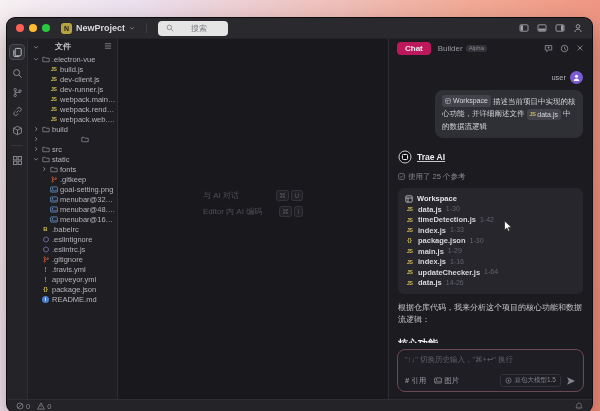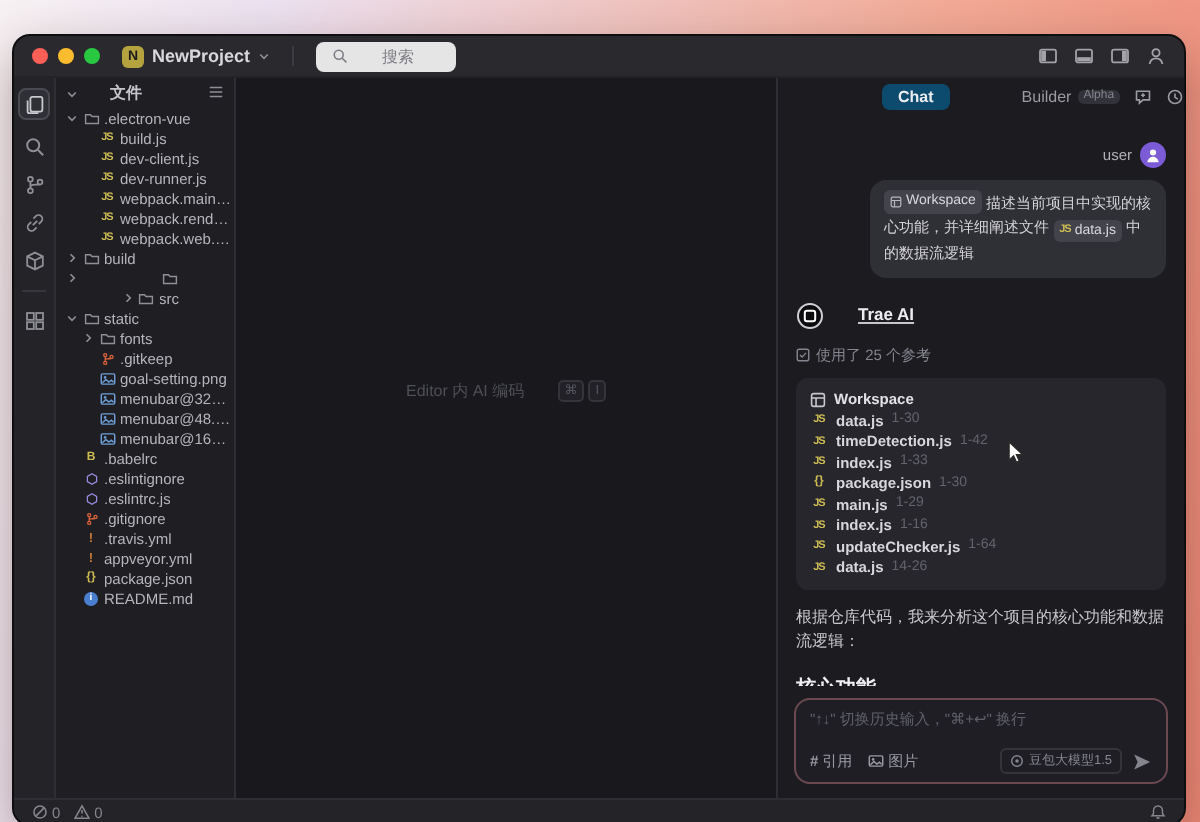--- a/index.html
+++ b/index.html
@@ -64,37 +64,37 @@
     width:100px; color:#4e4e57; font-size:8px; }
   .hint-row { display:flex; align-items:center; justify-content:space-between; margin:5px 0; }
   .keys { display:flex; gap:2px; }
   kbd { border:1px solid #34343b; background:#212127; color:#55555e; border-radius:2.5px;
     font-size:6.5px; padding:0 2.5px; font-family:inherit; line-height:9px; }
 
   
   .chat { width:204px; flex:none; background:#1b1b20; border-left:1px solid #2e2e34;
     display:flex; flex-direction:column; min-height:0; }
   .chat-header { height:18px; flex:none; display:flex; align-items:center; padding:0 8px; gap:7px; }
-  .tab-chat { background:#0c4a6e; color:#ececf0; font-size:8px; padding:2px 8px;
-    border-radius:4px; font-weight:600;margin-left:44px; }
-  .tab-builder { color:#9a9aa2; font-size:8px; display:flex; gap:3px; align-items:center;margin-left:29px; }
+  .tab-chat { background:#be185d; color:#ececf0; font-size:8px; padding:2px 8px;
+    border-radius:4px; font-weight:600; }
+  .tab-builder { color:#9a9aa2; font-size:8px; display:flex; gap:3px; align-items:center; }
   .badge-alpha { background:#32323a; color:#85858e; font-size:6px; padding:0.5px 3px; border-radius:3px; }
   .ch-icons { margin-left:auto; display:flex; gap:7px; align-items:center; }
 
   .chat-body { flex:1; overflow:hidden; padding:2px 9px 0; font-size:8px; color:#c6c6cb; line-height:1.5; }
   .user-row { display:flex; justify-content:flex-end; align-items:center; gap:4px;
     color:#b0b0b6; font-size:7.5px; margin-top:12px;text-align:center; }
   .avatar { width:13px; height:13px; border-radius:50%; background:#7b5bd6;
     display:flex; align-items:center; justify-content:center; }
   .bubble-row { display:flex; justify-content:flex-end; margin-top:6px; }
   .bubble { max-width:148px; background:#2f2f36; border-radius:8px; padding:5px 7px;
     color:#d2d2d7; font-size:7.5px; line-height:1.65; }
   .chip { display:inline-flex; align-items:center; gap:2px; background:#43434b;
     border-radius:3px; padding:0 3px; font-size:7px; color:#d8d8dd; }
-  .ai-row { display:flex; align-items:center; gap:17px; margin-top:12px;text-decoration:underline; }
+  .ai-row { display:flex; align-items:flex-end; gap:5px; margin-top:12px;text-decoration:underline; }
   .ai-name { font-size:8.5px; font-weight:700; color:#ececf0; }
   .refs-row { display:flex; align-items:center; gap:3px; margin-top:7px; color:#85858e; font-size:7.5px; }
   .ws-card { margin-top:6px; background:#26262c; border-radius:6px; padding:5px 7px 6px; }
   .ws-title { display:flex; align-items:center; gap:4px; font-weight:700; color:#e2e2e6;
     font-size:7.5px; height:11px; }
   .ws-row { display:flex; align-items:center; gap:4px; height:10.5px; }
   .ws-name { font-weight:700; color:#d6d6db; font-size:7.5px; }
   .ws-range { color:#63636b; font-size:7px; }
   .p { margin-top:8px; }
   .h-core { margin-top:10px; font-size:10px; font-weight:700; color:#f0f0f4; }
@@ -301,21 +301,21 @@
                   <path d="M3 1.5l2.5 2.5L3 6.5" fill="none" stroke="#8f8f96" stroke-width="1.1"></path>
                 </svg>
               </span>
               <span class="ficon">
                 <svg class="gi" viewBox="0 0 10 8">
                   <path d="M1 1.3h3l1 1.1h4v4.4H1z" fill="none" stroke="#8f8f96" stroke-width="0.9"></path>
                 </svg>
               </span>
               <span class="name">dist</span>
             </div>
-            <div class="tree-row" style="padding-left: 5px; justify-content: center;">
+            <div class="tree-row" style="padding-left: 5px;">
               <span class="twrap">
                 <svg class="tw" viewBox="0 0 8 8">
                   <path d="M3 1.5l2.5 2.5L3 6.5" fill="none" stroke="#8f8f96" stroke-width="1.1"></path>
                 </svg>
               </span>
               <span class="ficon">
                 <svg class="gi" viewBox="0 0 10 8">
                   <path d="M1 1.3h3l1 1.1h4v4.4H1z" fill="none" stroke="#8f8f96" stroke-width="0.9"></path>
                 </svg>
               </span>
@@ -466,20 +466,27 @@
               <span class="ficon">
                 <span class="g-info">i</span>
               </span>
               <span class="name">README.md</span>
             </div>
           </div>
       </div>
 
       <div class="editor">
         <div class="editor-hints">
+          <div class="hint-row">
+            <span>与 AI 对话</span>
+            <span class="keys">
+                <kbd>⌘</kbd>
+                <kbd>U</kbd>
+              </span>
+          </div>
           <div class="hint-row">
             <span>Editor 内 AI 编码</span>
             <span class="keys">
                 <kbd>⌘</kbd>
                 <kbd>I</kbd>
               </span>
           </div>
         </div>
       </div>
 

